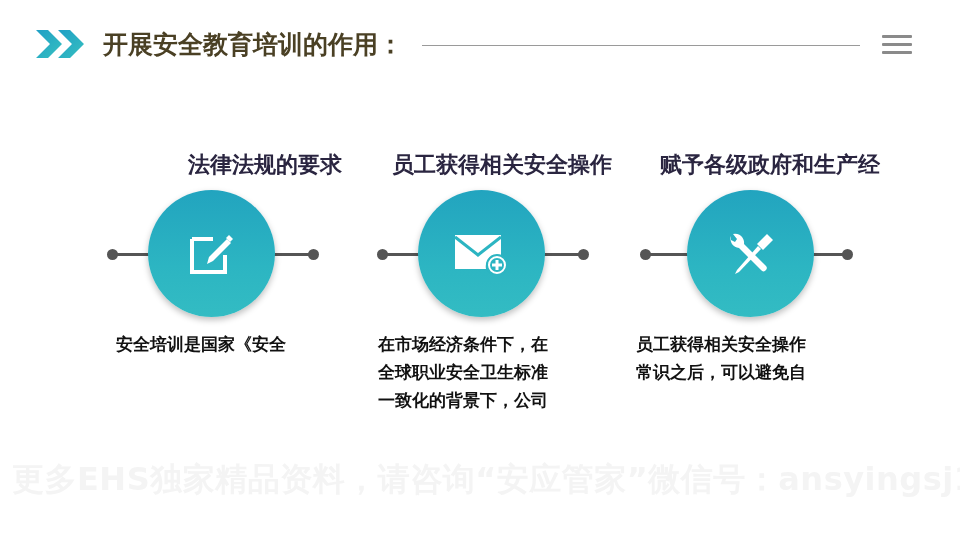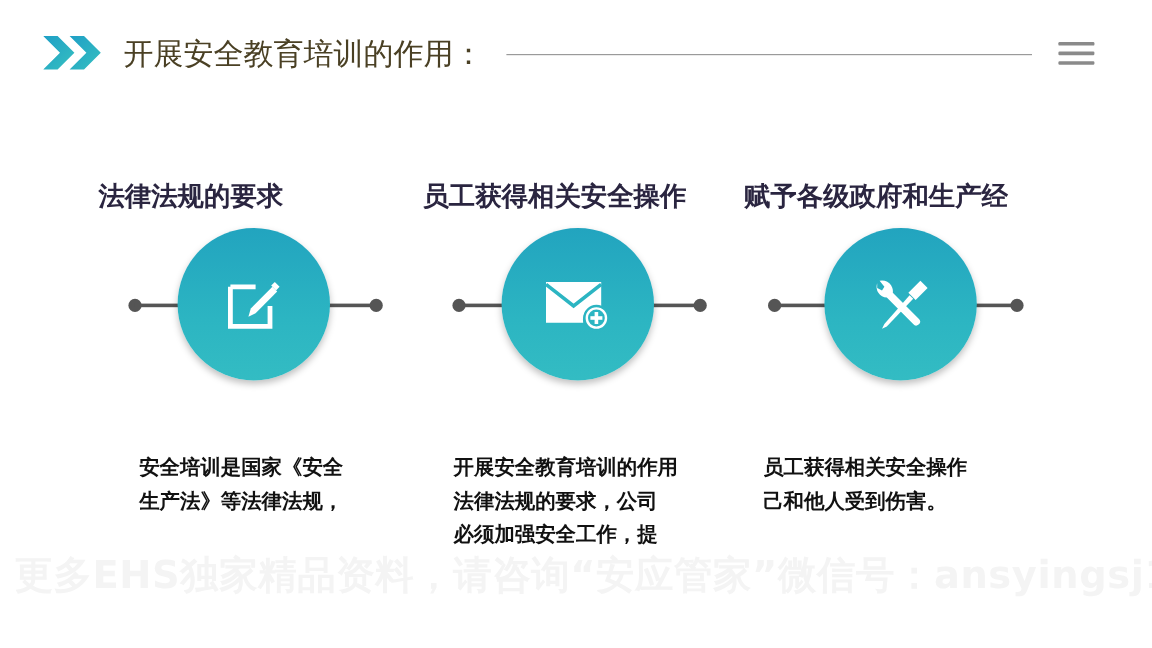--- a/index.html
+++ b/index.html
@@ -1,30 +1,30 @@
 <!DOCTYPE html>
 <html><head>
 <meta charset="utf-8">
 <style>
   html, body { margin:0; padding:0; }
   body { width:960px; height:540px; background:#ffffff; position:relative; overflow:hidden;
          font-family: "DejaVu Sans", "Liberation Sans", sans-serif; }
   .chevrons { position:absolute; left:36px; top:28px; width:52px; height:32px; }
-  .title { position:absolute; left:103px; top:27px; font-size:25px; font-weight:normal; color:#4a4024; letter-spacing:0px; line-height:36px; }
+  .title { position:absolute; left:103px; top:27px; font-size:25px; font-weight:bold; color:#4a4024; letter-spacing:0px; line-height:36px; }
   .title-line { position:absolute; left:422px; top:45px; width:438px; height:1px; background:#9a9a9a; }
   .menu-btn { position:absolute; left:882px; top:35px; width:30px; height:20px; cursor:pointer; }
   .menu-btn span { position:absolute; left:0; width:30px; height:3px; background:#8a8a8a; border-radius:1px; }
   .col { position:absolute; top:148px; width:260px; }
-  .col-title { position:absolute; top:0; left:0; width:100%; text-align:left; font-size:22px; font-weight:bold; color:#2a2540; line-height:34px; }
+  .col-title { position:absolute; top:0; left:0; width:100%; text-align:right; font-size:22px; font-weight:bold; color:#2a2540; line-height:34px; }
   .connector { position:absolute; top:105px; height:3px; background:#555; }
   .dot { position:absolute; top:101px; width:11px; height:11px; border-radius:50%; background:#555; }
   .circle { position:absolute; top:42px; width:127px; height:127px; border-radius:50%;
             background:linear-gradient(180deg,#22a4bf 0%,#2cb5c2 60%,#33bcc3 100%);
             box-shadow:0 3px 6px rgba(0,0,0,0.25); display:flex; align-items:center; justify-content:center; }
-  .desc { position:absolute; top:182px; font-size:17px; font-weight:bold; color:#111; line-height:28px;margin-top:46px; }
+  .desc { position:absolute; top:182px; font-size:17px; font-weight:bold; color:#111; line-height:28px; }
   .watermark { position:absolute; left:12px; top:458px; font-size:32px; font-weight:bold; color:#f4f4f4; white-space:nowrap; letter-spacing:0.5px; }
 </style>
 </head>
 <body>
 
 <div class="chevrons">
   <svg width="52" height="32" viewBox="0 0 52 32">
     <defs>
       <linearGradient id="cg" x1="0" y1="0" x2="1" y2="1">
         <stop offset="0" stop-color="#1f9fc6"></stop>
@@ -50,59 +50,58 @@
   <div class="dot" style="left:226px"></div>
   <div class="circle" style="left:66px">
     <svg width="46" height="42" viewBox="0 0 46 42">
       <path d="M3 6 H24 M3 6 V39 H36 V22" stroke="#fff" stroke-width="4" fill="none"></path>
       <path d="M18 31 L20 24 L38 6 L42 10 L24 28 Z" fill="#fff"></path>
       <path d="M37 5 L40 2 L44 6 L41 9 Z" fill="#fff"></path>
     </svg>
   </div>
   <div class="desc" style="left:34px">
     <div>安全培训是国家《安全</div>
-    <div>生产法》等法律法规，</div>
   </div>
 </div>
 
 <div class="col" style="left:352px">
   <div class="col-title">员工获得相关安全操作</div>
   <div class="dot" style="left:25px"></div>
   <div class="connector" style="left:30px;width:200px"></div>
   <div class="dot" style="left:226px"></div>
   <div class="circle" style="left:66px">
     <svg width="58" height="42" viewBox="0 0 58 42">
       <path d="M2 2 H48 V22 A12 12 0 0 0 33 36 H2 Z" fill="#fff"></path>
       <path d="M2 4 L25 22 L48 4" stroke="#2cb5c2" stroke-width="3" fill="none"></path>
       <circle cx="44" cy="32" r="10" fill="#fff" stroke="#2cb5c2" stroke-width="2"></circle>
       <circle cx="44" cy="32" r="7" fill="#2cb5c2"></circle>
       <rect x="42.5" y="27" width="3" height="10" fill="#fff"></rect>
       <rect x="39" y="30.5" width="10" height="3" fill="#fff"></rect>
     </svg>
   </div>
   <div class="desc" style="left:26px">
-    <div>开展安全教育培训的作用</div>
-    <div>法律法规的要求，公司</div>
-    <div>必须加强安全工作，提</div>
+    <div>在市场经济条件下，在</div>
+    <div>全球职业安全卫生标准</div>
+    <div>一致化的背景下，公司</div>
   </div>
 </div>
 
 <div class="col" style="left:620px">
   <div class="col-title">赋予各级政府和生产经</div>
   <div class="dot" style="left:20px"></div>
   <div class="connector" style="left:25px;width:202px"></div>
   <div class="dot" style="left:222px"></div>
   <div class="circle" style="left:67px">
     <svg width="48" height="44" viewBox="0 0 48 44">
 
       <path d="M40 2 L46 8 L36 18 L30 12 Z" fill="#fff"></path>
       <path d="M31 14 L34 17 L12 40 L8 42 L10 38 Z" fill="#fff"></path>
 
       <path d="M4 4 A9 9 0 0 0 12 16 L34 38 A3 3 0 0 0 39 34 L17 12 A9 9 0 0 0 6 2 L10 7 L8 10 L4 8 Z" fill="#fff"></path>
     </svg>
   </div>
   <div class="desc" style="left:16px">
     <div>员工获得相关安全操作</div>
-    <div>己和他人受到伤害。</div>
+    <div>常识之后，可以避免自</div>
   </div>
 </div>
 
 <div class="watermark">更多EHS独家精品资料，请咨询“安应管家”微信号：ansyingsj1</div>
 
 </body></html>

